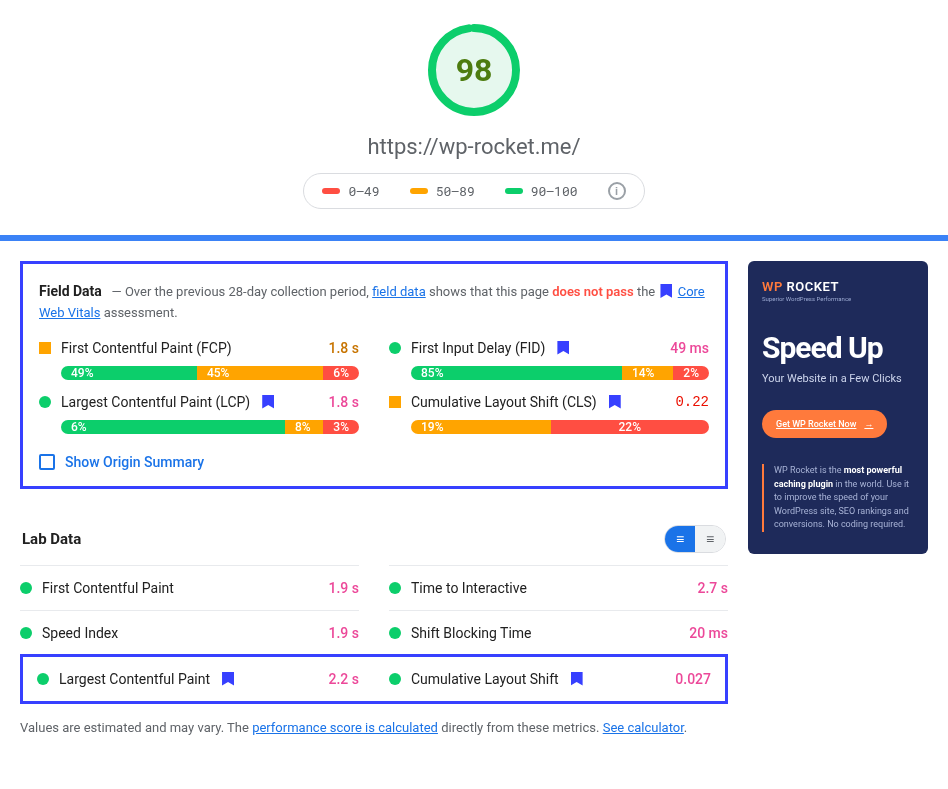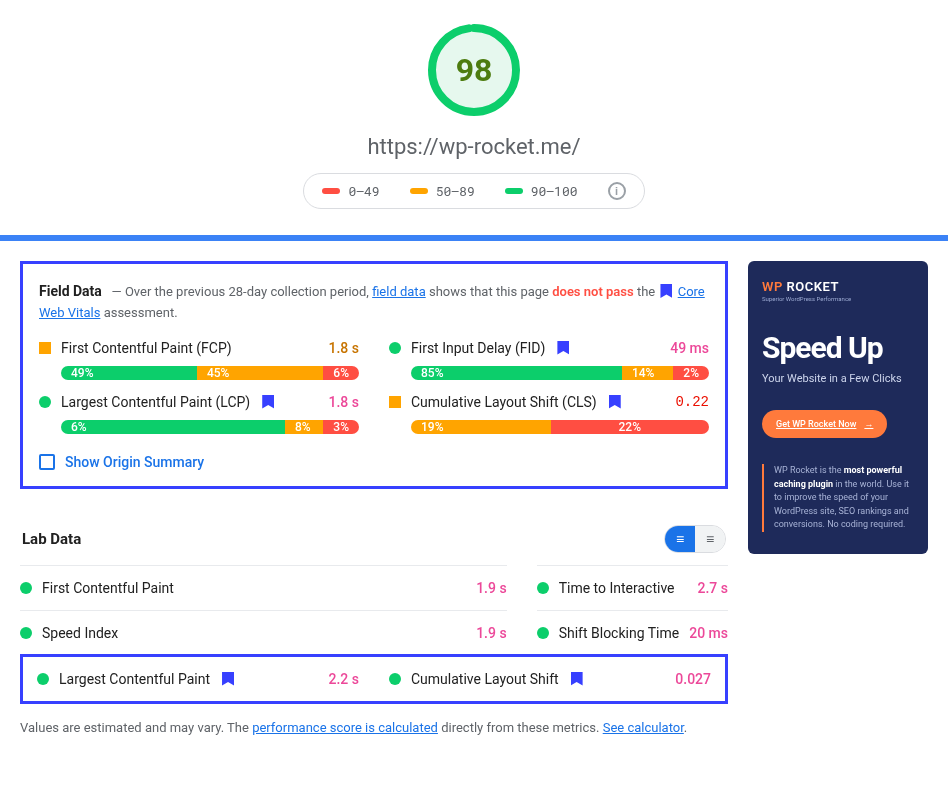--- a/index.html
+++ b/index.html
@@ -48,21 +48,21 @@
   .origin { margin-top: 20px; display: flex; align-items: center; gap: 10px; color: #1a73e8; font-size: 14px; font-weight: 500; }
   .chk { width: 16px; height: 16px; border: 2px solid #1a73e8; border-radius: 2px; }
 
   .lab-head { display: flex; align-items: center; margin-top: 36px; padding: 0 2px; }
   .lab-head h3 { font-size: 15px; font-weight: 700; }
   .toggle { margin-left: auto; display: flex; border: 1px solid #dadce0; border-radius: 16px; overflow: hidden; }
   .toggle div { width: 30px; height: 26px; display: flex; align-items: center; justify-content: center; font-size: 14px; }
   .toggle .act { background: #1a73e8; color: #fff; }
   .toggle .pas { background: #f1f3f4; color: #5f6368; }
 
-  .lab-grid { display: grid; grid-template-columns: 1fr; gap: 0 30px; margin-top: 12px; }
+  .lab-grid { display: grid; grid-template-columns: 1fr 1fr; gap: 0 30px; margin-top: 12px; }
   .lab-row { display: flex; align-items: center; gap: 10px; padding: 14px 0; border-top: 1px solid #e8eaed; font-size: 14px; }
   .lab-row .val { margin-left: auto; font-weight: 500; }
   .lab-hl { border: 3px solid #3740ff; border-top: 3px solid #3740ff; margin-top: -1px; padding-left: 14px; padding-right: 14px; grid-column: 1 / span 2; display: grid; grid-template-columns: 1fr 1fr; gap: 0 30px; }
   .lab-hl .lab-row { border-top: none; }
 
   .footnote { font-size: 13px; color: #5f6368; margin-top: 14px; line-height: 1.5; }
 
   .promo { background: #1e2a5a; color: #fff; border-radius: 6px; overflow: hidden; padding: 18px 14px 22px; font-size: 10px; }
   .promo .brand { font-size: 13px; font-weight: 600; letter-spacing: 0.5px; }
   .promo .brand span { color: #ff7a3c; }

